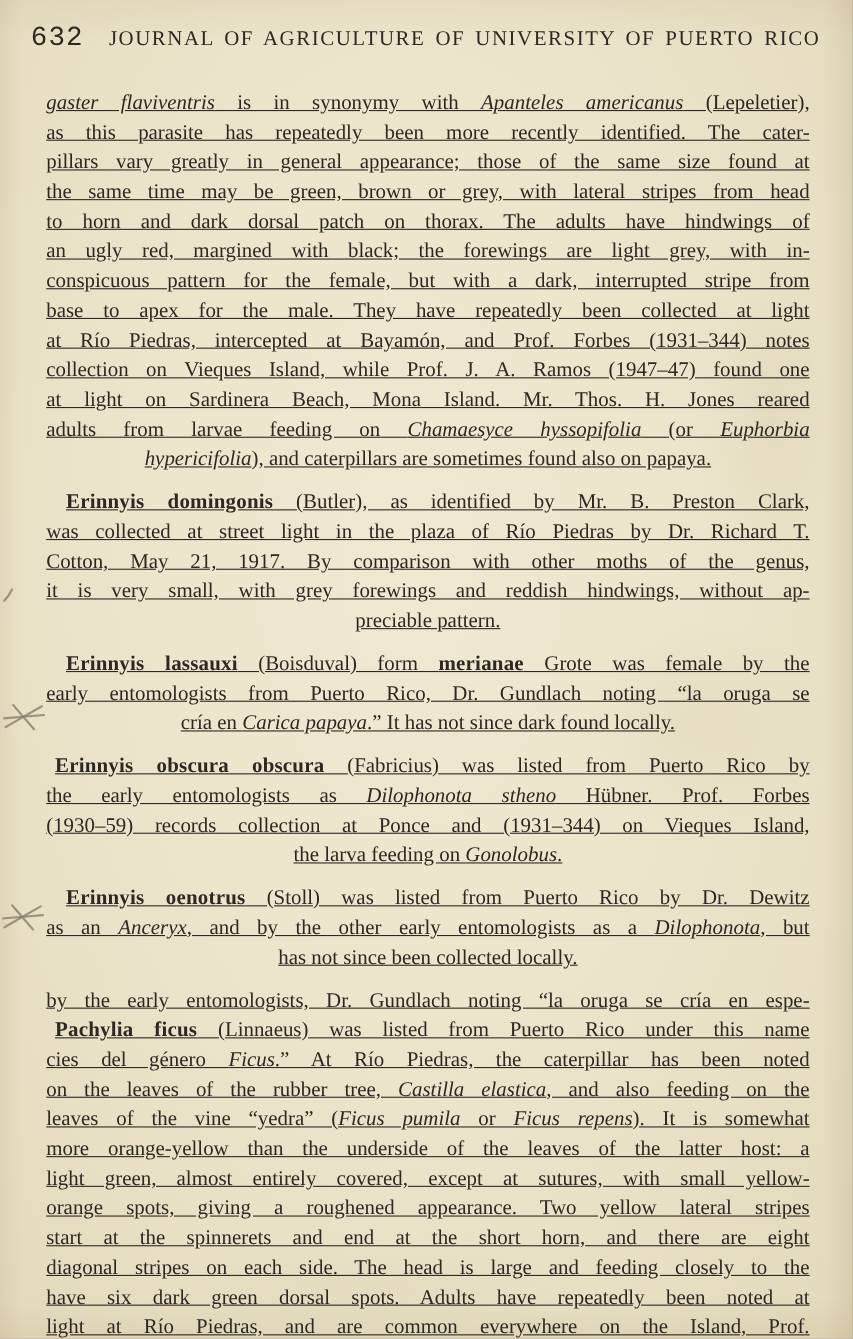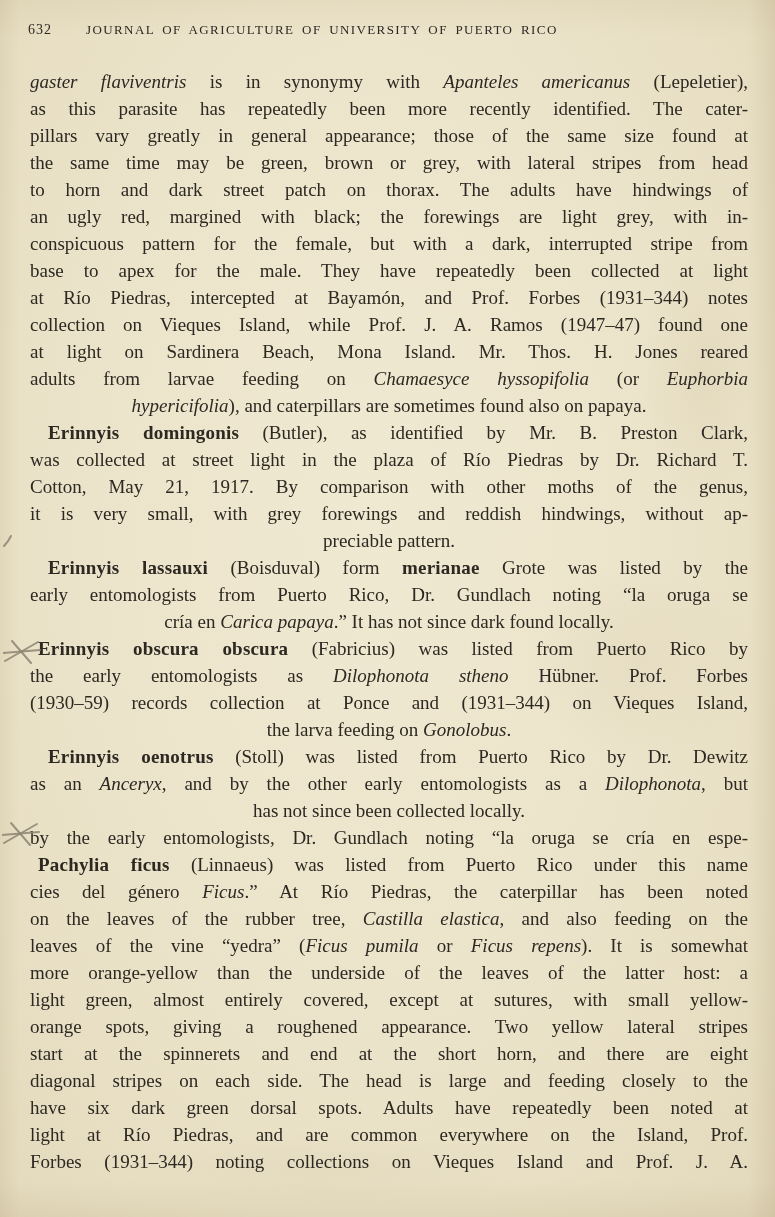--- a/index.html
+++ b/index.html
@@ -14,35 +14,36 @@
       radial-gradient(ellipse at 48% 42%, #f0e9d2 0%, #ebe3c9 55%, #e3d9bc 100%);
     font-family:"Liberation Serif","DejaVu Serif",serif;
     color:#2d2822;
   }
   .running-header{
     position:absolute;top:20px;left:28px;right:28px;
     white-space:nowrap;
   }
   .page-number{
     display:inline-block;
-    font-size:14px;letter-spacing:1px;
+    font-size:25px;letter-spacing:1px;
     vertical-align:baseline;
+    font-family:Liberation Mono, monospace;
   }
   .running-title{
     display:inline-block;
-    margin-left:34px;
-    font-size:13px;letter-spacing:1.4px;
+    margin-left:23px;
+    font-size:19px;letter-spacing:1.4px;
     word-spacing:3px;
     vertical-align:baseline;
   }
   .body-text{
     position:absolute;top:68px;left:30px;width:718px;
     font-size:19px;line-height:27px;
   }
-  .paragraph{margin:0;}
+  .paragraph{margin:12px;text-decoration:underline;}
   .line{white-space:nowrap;text-align:center;}
   .line.j{white-space:normal;text-align:justify;text-align-last:justify;}
   .line.indent-normal{padding-left:18px;}
   .line.indent-small{padding-left:8px;}
   .run-regular{font-style:normal;font-weight:normal;}
   .run-italic{font-style:italic;}
   .run-bold{font-weight:bold;letter-spacing:0.2px;}
   .pencil-mark{position:absolute;pointer-events:none;}
   .mark-obscura{left:3px;top:638px;}
   .mark-ficus{left:2px;top:820px;}
@@ -67,39 +68,39 @@
   <div class="running-header">
     <span class="page-number">632</span><span class="running-title">JOURNAL OF AGRICULTURE OF UNIVERSITY OF PUERTO RICO</span>
   </div>
 
   <div class="body-text">
       <div class="paragraph">
         <div class="line j"><span class="run-italic">gaster flaviventris</span><span class="run-regular"> is in synonymy with </span><span class="run-italic">Apanteles americanus</span><span class="run-regular"> (Lepeletier),</span></div>
         <div class="line j"><span class="run-regular">as this parasite has repeatedly been more recently identified.  The cater-</span></div>
         <div class="line j"><span class="run-regular">pillars vary greatly in general appearance; those of the same size found at</span></div>
         <div class="line j"><span class="run-regular">the same time may be green, brown or grey, with lateral stripes from head</span></div>
-        <div class="line j"><span class="run-regular">to horn and dark street patch on thorax.  The adults have hindwings of</span></div>
+        <div class="line j"><span class="run-regular">to horn and dark dorsal patch on thorax.  The adults have hindwings of</span></div>
         <div class="line j"><span class="run-regular">an ugly red, margined with black; the forewings are light grey, with in-</span></div>
         <div class="line j"><span class="run-regular">conspicuous pattern for the female, but with a dark, interrupted stripe from</span></div>
         <div class="line j"><span class="run-regular">base to apex for the male.  They have repeatedly been collected at light</span></div>
         <div class="line j"><span class="run-regular">at Río Piedras, intercepted at Bayamón, and Prof. Forbes (1931–344) notes</span></div>
         <div class="line j"><span class="run-regular">collection on Vieques Island, while Prof. J. A. Ramos (1947–47) found one</span></div>
         <div class="line j"><span class="run-regular">at light on Sardinera Beach, Mona Island.  Mr. Thos. H. Jones reared</span></div>
         <div class="line j"><span class="run-regular">adults from larvae feeding on </span><span class="run-italic">Chamaesyce hyssopifolia</span><span class="run-regular"> (or </span><span class="run-italic">Euphorbia</span></div>
         <div class="line"><span class="run-italic">hypericifolia</span><span class="run-regular">), and caterpillars are sometimes found also on papaya.</span></div>
       </div>
       <div class="paragraph">
         <div class="line j indent-normal"><span class="run-bold">Erinnyis domingonis</span><span class="run-regular"> (Butler), as identified by Mr. B. Preston Clark,</span></div>
         <div class="line j"><span class="run-regular">was collected at street light in the plaza of Río Piedras by Dr. Richard T.</span></div>
         <div class="line j"><span class="run-regular">Cotton, May 21, 1917.  By comparison with other moths of the genus,</span></div>
         <div class="line j"><span class="run-regular">it is very small, with grey forewings and reddish hindwings, without ap-</span></div>
         <div class="line"><span class="run-regular">preciable pattern.</span></div>
       </div>
       <div class="paragraph">
-        <div class="line j indent-normal"><span class="run-bold">Erinnyis lassauxi</span><span class="run-regular"> (Boisduval) form </span><span class="run-bold">merianae</span><span class="run-regular"> Grote was listed by the</span></div>
+        <div class="line j indent-normal"><span class="run-bold">Erinnyis lassauxi</span><span class="run-regular"> (Boisduval) form </span><span class="run-bold">merianae</span><span class="run-regular"> Grote was female by the</span></div>
         <div class="line j"><span class="run-regular">early entomologists from Puerto Rico, Dr. Gundlach noting “la oruga se</span></div>
         <div class="line"><span class="run-regular">cría en </span><span class="run-italic">Carica papaya</span><span class="run-regular">.”  It has not since dark found locally.</span></div>
       </div>
       <div class="paragraph">
         <div class="line j indent-small"><span class="run-bold">Erinnyis obscura obscura</span><span class="run-regular"> (Fabricius) was listed from Puerto Rico by</span></div>
         <div class="line j"><span class="run-regular">the early entomologists as </span><span class="run-italic">Dilophonota stheno</span><span class="run-regular"> Hübner.  Prof. Forbes</span></div>
         <div class="line j"><span class="run-regular">(1930–59) records collection at Ponce and (1931–344) on Vieques Island,</span></div>
         <div class="line"><span class="run-regular">the larva feeding on </span><span class="run-italic">Gonolobus</span><span class="run-regular">.</span></div>
       </div>
       <div class="paragraph">

